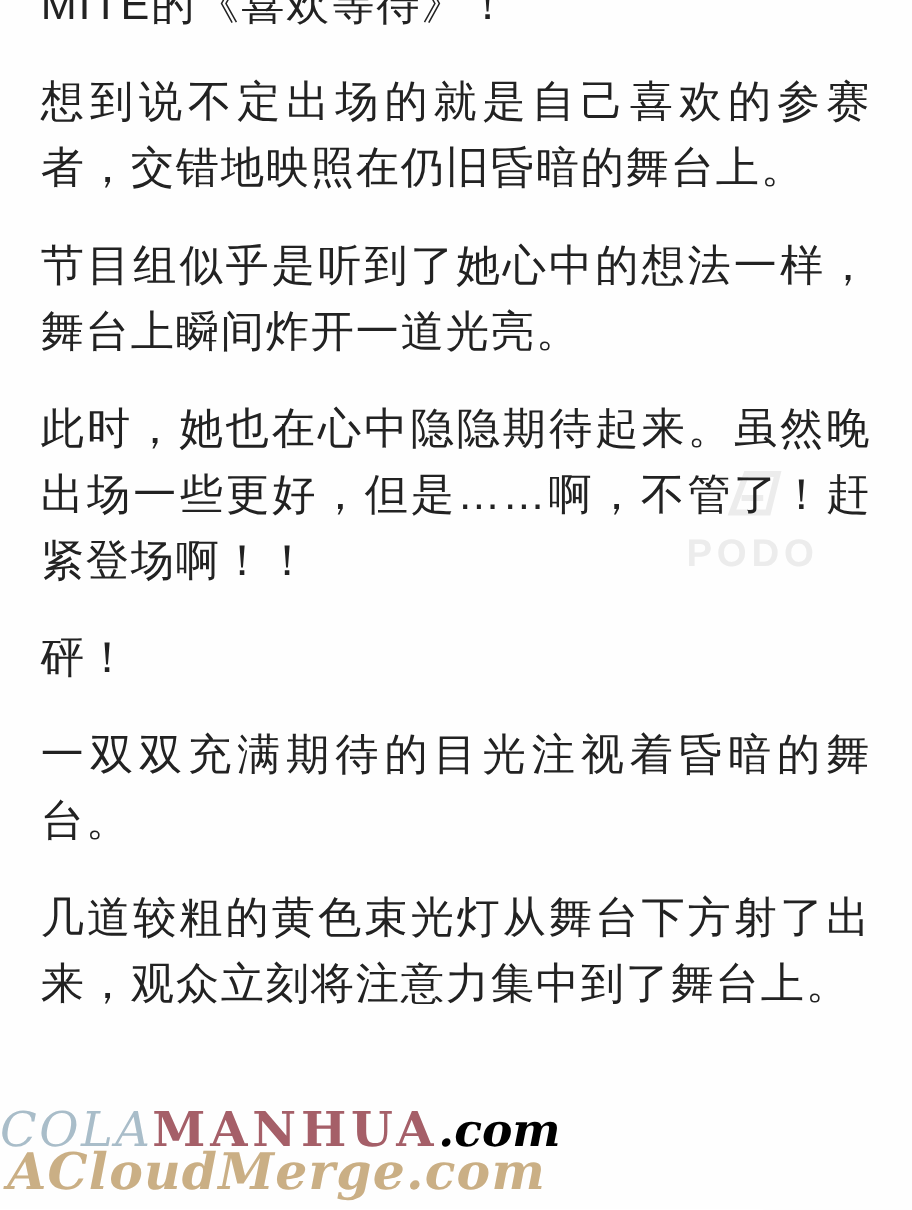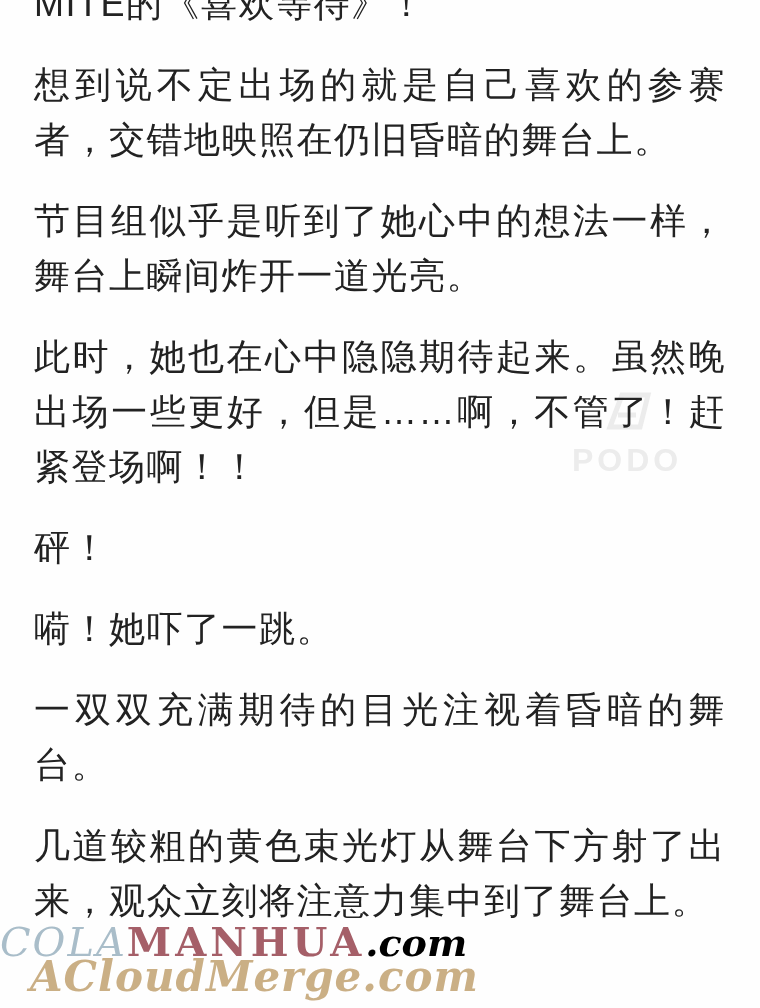--- a/index.html
+++ b/index.html
@@ -79,21 +79,20 @@
   }
   .wm-acloud {
     top: 952px;
     left: 6px;
     font-family: "DejaVu Serif", "Liberation Serif", serif;
     font-weight: bold;
     font-style: italic;
     font-size: 42px;
     letter-spacing: 1px;
     opacity: 0.85;
-    margin-left: 24px;
   }
 </style>
 </head>
 <body>
 
 <div class="page">
 
   <div class="wm wm-podo">
     <span>
       <svg width="58" height="38" viewBox="0 0 58 38">
@@ -109,19 +108,18 @@
   </div>
 
   <div class="wm wm-acloud" style="color:#c2a271;">ACloudMerge.com</div>
 
   <div class="content">
     <p class="p-top">MITE的《喜欢等待》！</p>
     <p>想到说不定出场的就是自己喜欢的参赛者，交错地映照在仍旧昏暗的舞台上。</p>
     <p>节目组似乎是听到了她心中的想法一样，舞台上瞬间炸开一道光亮。</p>
     <p>此时，她也在心中隐隐期待起来。虽然晚出场一些更好，但是……啊，不管了！赶紧登场啊！！</p>
     <p>砰！</p>
-    <p>嗬！她吓了一跳。</p>
     <p>一双双充满期待的目光注视着昏暗的舞台。</p>
     <p>几道较粗的黄色束光灯从舞台下方射了出来，观众立刻将注意力集中到了舞台上。</p>
 
   </div>
 
 </div>
 
 </body></html>

